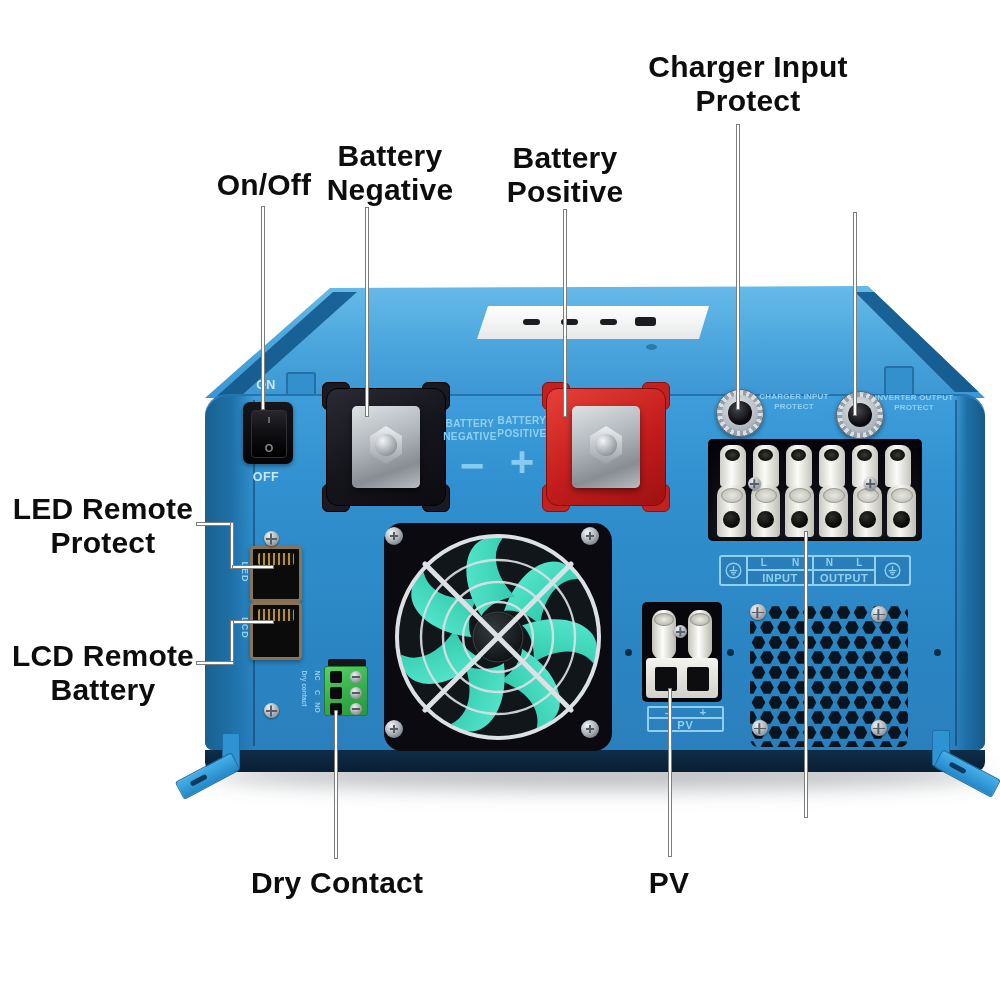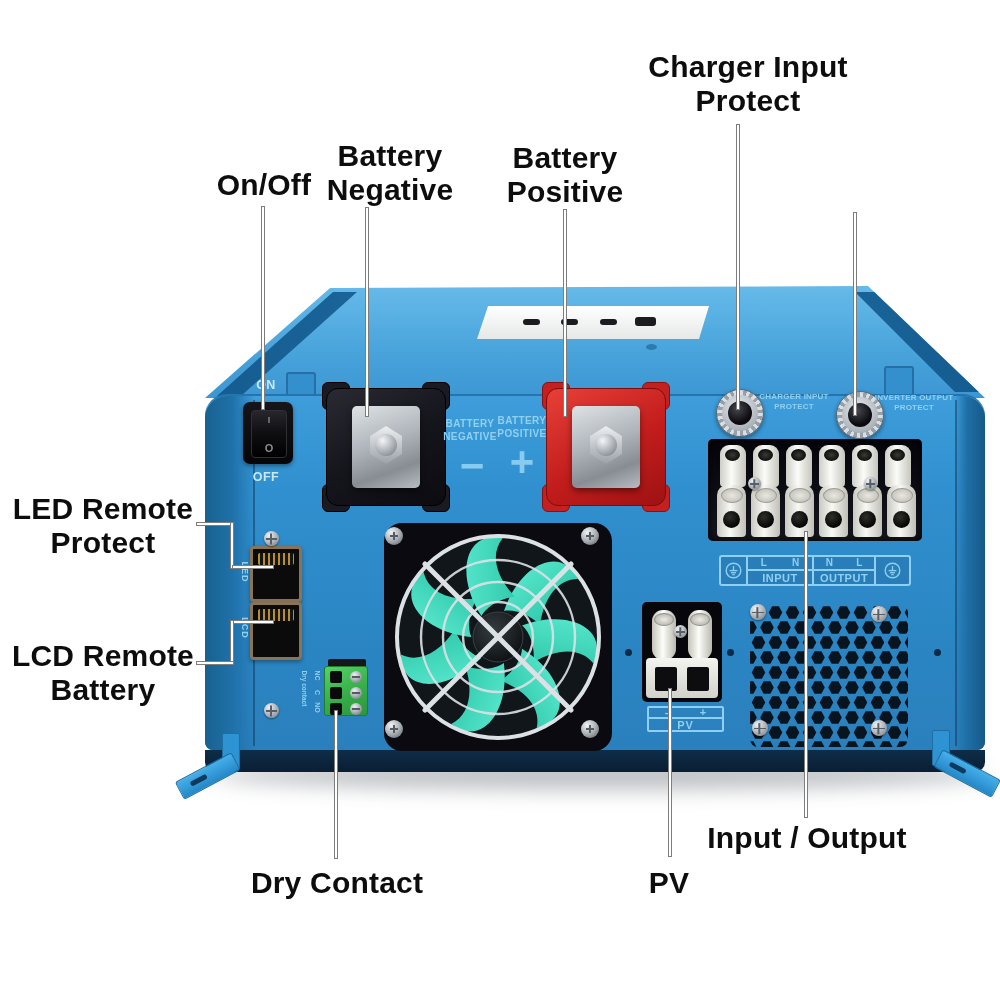--- a/index.html
+++ b/index.html
@@ -503,15 +503,14 @@
   <div class="callout co-batpos">Battery
 Positive</div>
   <div class="callout co-charger">Charger Input
 Protect</div>
   <div class="callout co-led">LED Remote
 Protect</div>
   <div class="callout co-lcd">LCD Remote
 Battery</div>
   <div class="callout co-dry">Dry Contact</div>
   <div class="callout co-pv">PV</div>
-  <div class="callout co-io">Input / Output</div>
 
 </div>
 
 </body></html>

